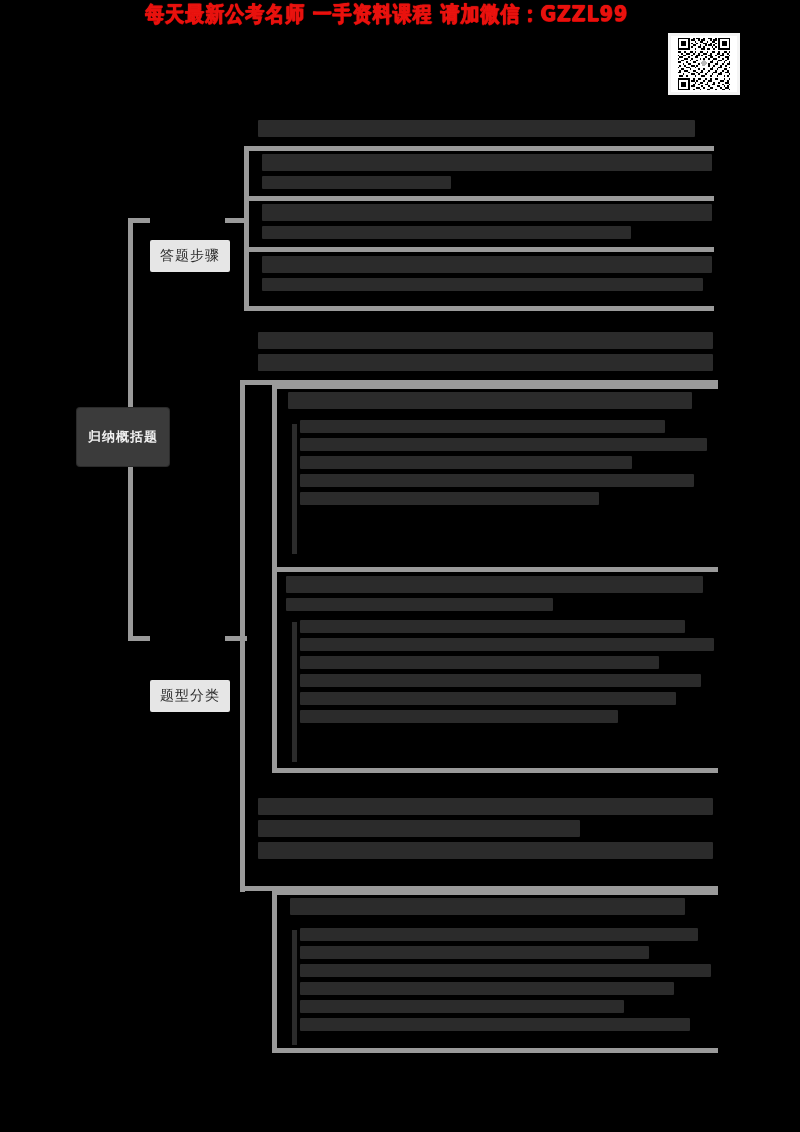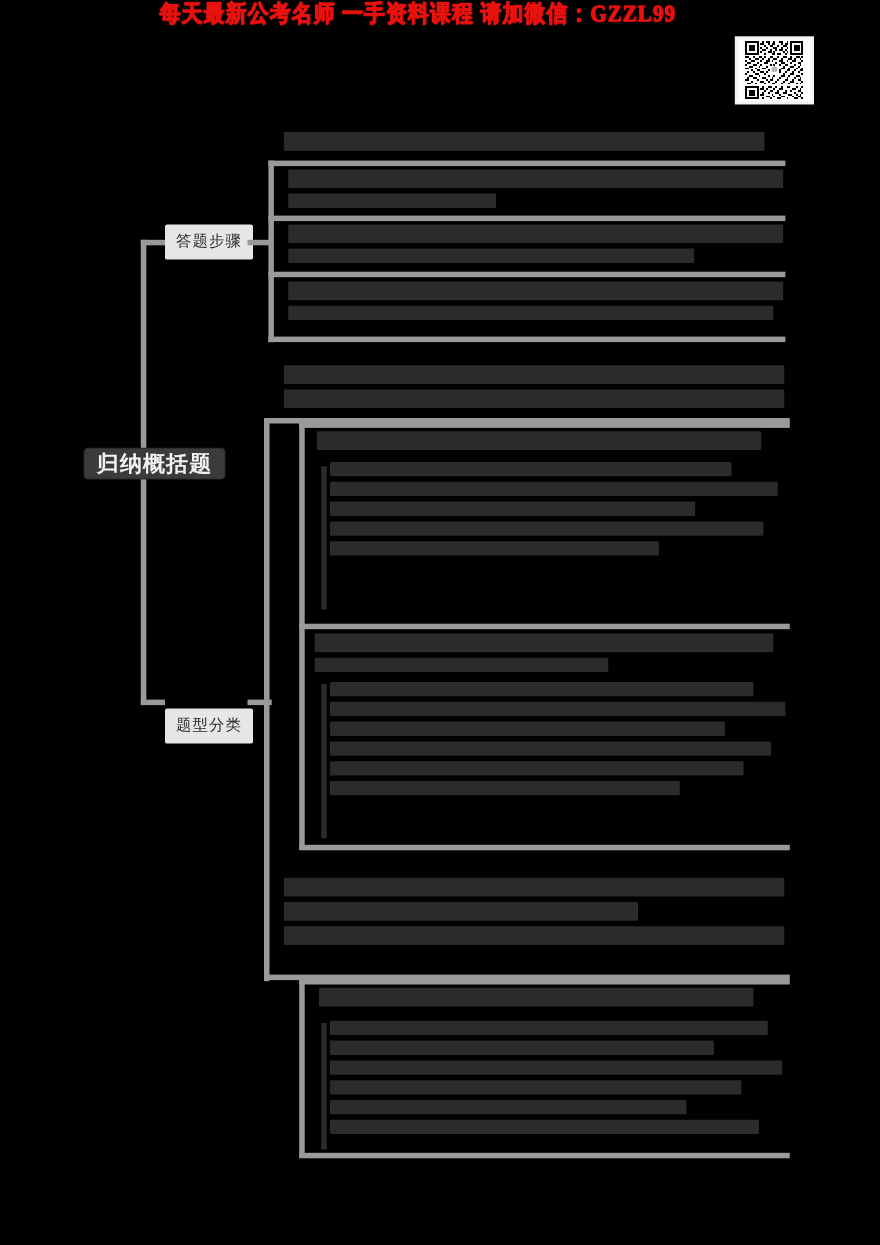--- a/index.html
+++ b/index.html
@@ -1,20 +1,20 @@
 <!DOCTYPE html>
 <html><head>
 <meta charset="utf-8">
 <style>
   html,body{margin:0;padding:0;background:#000;}
   body{width:800px;height:1132px;position:relative;overflow:hidden;
        font-family:"DejaVu Sans","Liberation Sans",sans-serif;}
 
   
-  .header-bar{position:absolute;left:0;top:0;width:800px;height:26px;font-family:Liberation Serif, serif;}
+  .header-bar{position:absolute;left:0;top:0;width:800px;height:26px;}
   .header-text{position:absolute;left:145px;top:1px;width:520px;height:22px;
       color:#e8110d;font-size:19px;font-weight:bold;letter-spacing:1px;
       white-space:nowrap;line-height:22px;
       text-shadow:0 0 1px #ff2a22,1px 0 0 #c00,0 1px 0 #c00;
       transform:scaleY(1.12);transform-origin:left top;}
 
   
   .qr-wrap{position:absolute;left:668px;top:33px;width:72px;height:62px;
       background:#f4f4f4;padding:3px;box-sizing:border-box;}
   .qr-grid{width:100%;height:100%;position:relative;background:#fff;}
@@ -23,27 +23,27 @@
   
   .map{position:absolute;left:0;top:0;width:800px;height:1132px;}
 
   
   .ln{position:absolute;background:#9a9a9a;}
   .ln-v{width:5px;}
   .ln-h{height:5px;}
 
   
   .root-node{position:absolute;left:77px;top:408px;
-      background:#3b3b3b;color:#f2f2f2;font-size:20px;font-weight:bold;
-      padding:0 11px;border-radius:3px;letter-spacing:1px;
+      background:#3b3b3b;color:#f2f2f2;font-size:13px;font-weight:bold;
+      padding:20px 11px;border-radius:3px;letter-spacing:1px;
       box-shadow:0 0 0 1px #2b2b2b;}
 
   .branch-node{position:absolute;background:#e6e6e6;color:#2b2b2b;
       font-size:14px;padding:7px 10px;border-radius:2px;letter-spacing:1px;
-      white-space:nowrap;}
+      white-space:nowrap;margin-top:36px;}
 
   
   .block{position:absolute;}
   .redact{background:#2b2b2b;height:13px;margin-bottom:5px;border-radius:1px;}
   .redact.tall{height:17px;}
   .leaf-top{position:absolute;background:#9a9a9a;height:5px;}
   .leaf-bot{position:absolute;background:#9a9a9a;height:5px;}
 </style>
 </head>
 <body>

